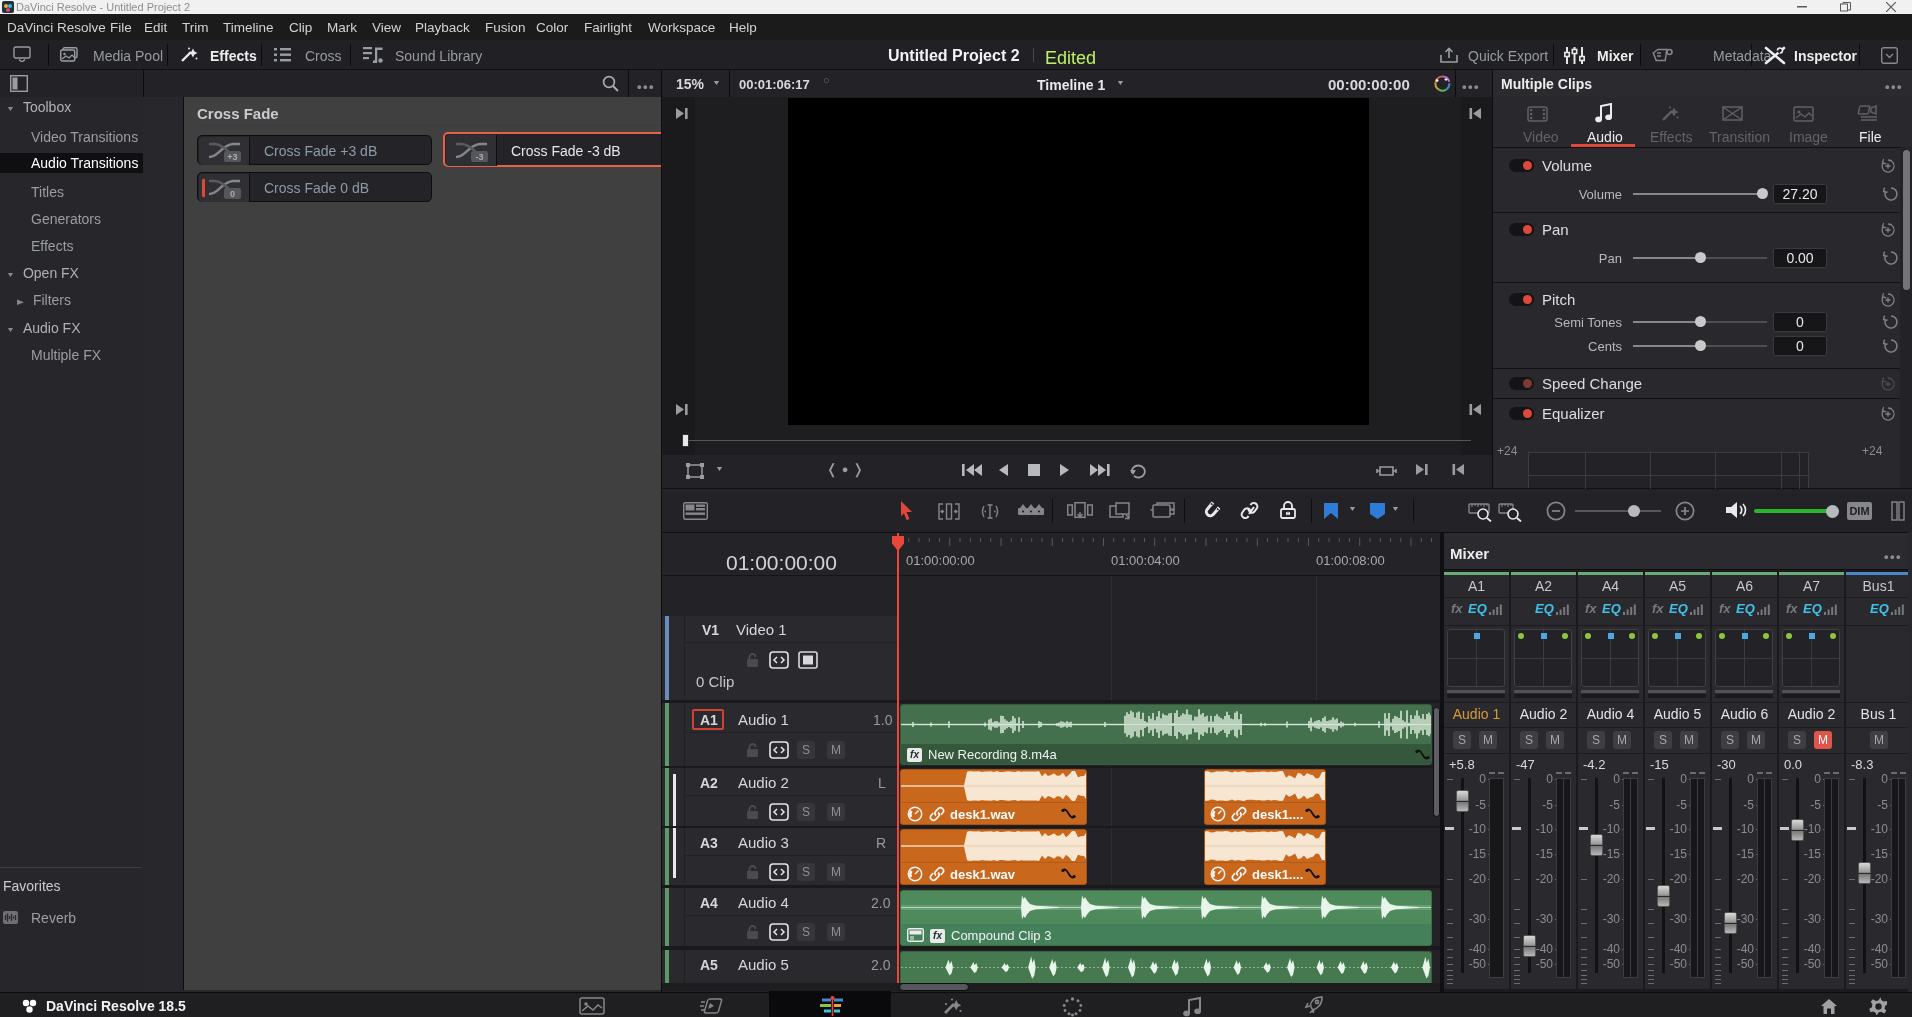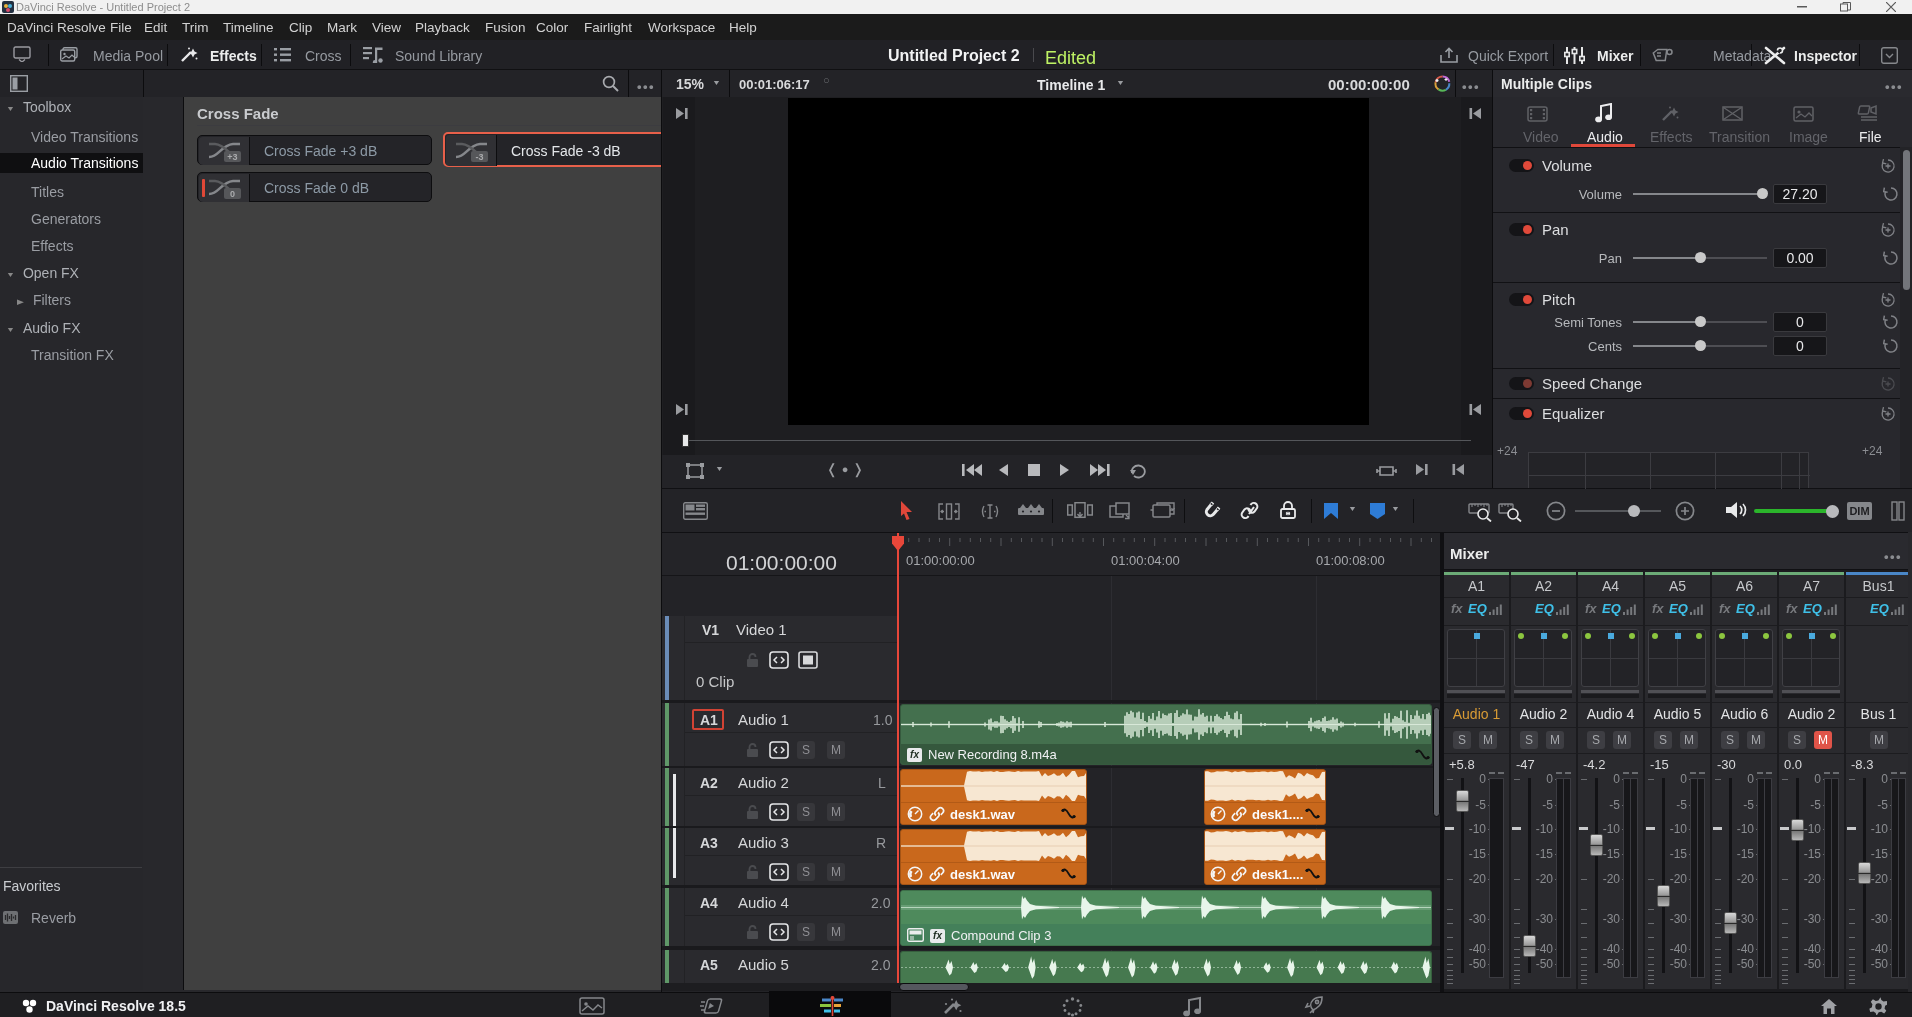--- a/index.html
+++ b/index.html
@@ -223,21 +223,21 @@
   <div id="sidebar" class="abs">
     <div class="sbitem" style="top:0"><span class="chev" style="margin-left:6px">▼</span><span style="margin-left:8px;color:#aeb1b6">Toolbox</span></div>
     <div class="sbitem" style="top:30px;padding-left:31px">Video Transitions</div>
     <div class="sbitem" style="top:56px;background:#0f0f11;color:#ffffff;padding-left:31px">Audio Transitions</div>
     <div class="sbitem" style="top:85px;padding-left:31px">Titles</div>
     <div class="sbitem" style="top:112px;padding-left:31px">Generators</div>
     <div class="sbitem" style="top:139px;padding-left:31px">Effects</div>
     <div class="sbitem" style="top:166px"><span class="chev" style="margin-left:6px">▼</span><span style="margin-left:8px;color:#aeb1b6">Open FX</span></div>
     <div class="sbitem" style="top:193px"><span class="chev" style="margin-left:17px">▶</span><span style="margin-left:9px">Filters</span></div>
     <div class="sbitem" style="top:221px"><span class="chev" style="margin-left:6px">▼</span><span style="margin-left:8px;color:#aeb1b6">Audio FX</span></div>
-    <div class="sbitem" style="top:248px;padding-left:31px">Transition FX</div>
+    <div class="sbitem" style="top:248px;padding-left:31px">Multiple FX</div>
     <div class="abs" style="left:0;top:770px;width:142px;height:1px;background:#3e3e42"></div>
     <div class="sbitem" style="top:779px;padding-left:3px;color:#c9ccd0">Favorites</div>
     <div class="sbitem" style="top:811px"><svg style="position:absolute;left:3px;top:3px" width="15" height="13">
           <rect width="15" height="13" rx="2" fill="#6e7073"></rect>
           <g stroke="#2a2a2c" stroke-width="1.3">
             <path d="M2.5 4 V9 M4.5 2.5 V10.5 M6.5 5 V8 M8.5 3 V10 M10.5 5.5 V7.5 M12.5 4 V9"></path>
           </g>
         </svg><span style="margin-left:31px">Reverb</span></div>
   </div>
   <div id="crossfade" class="abs">

